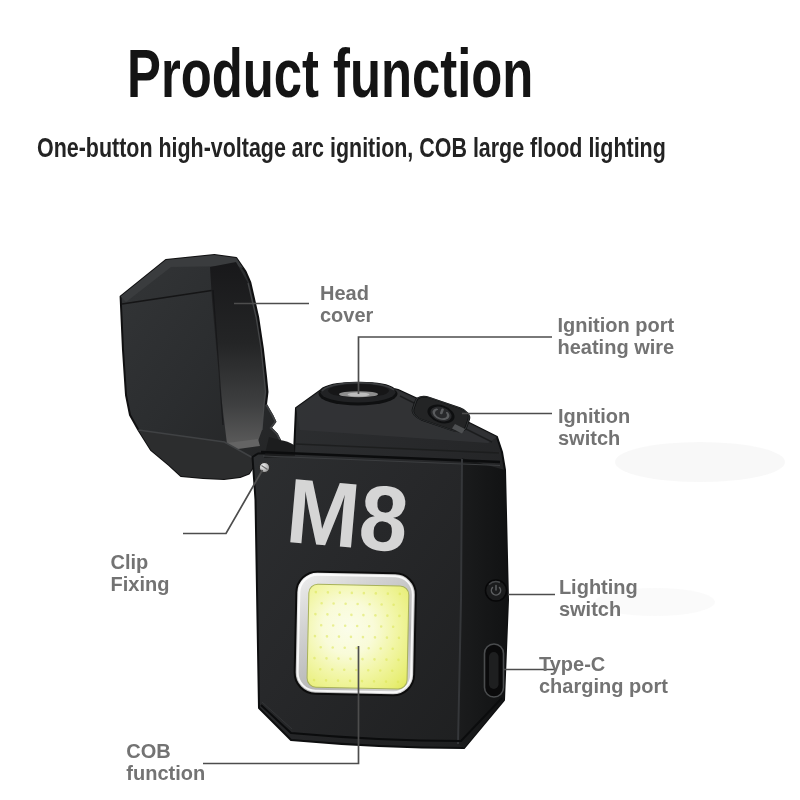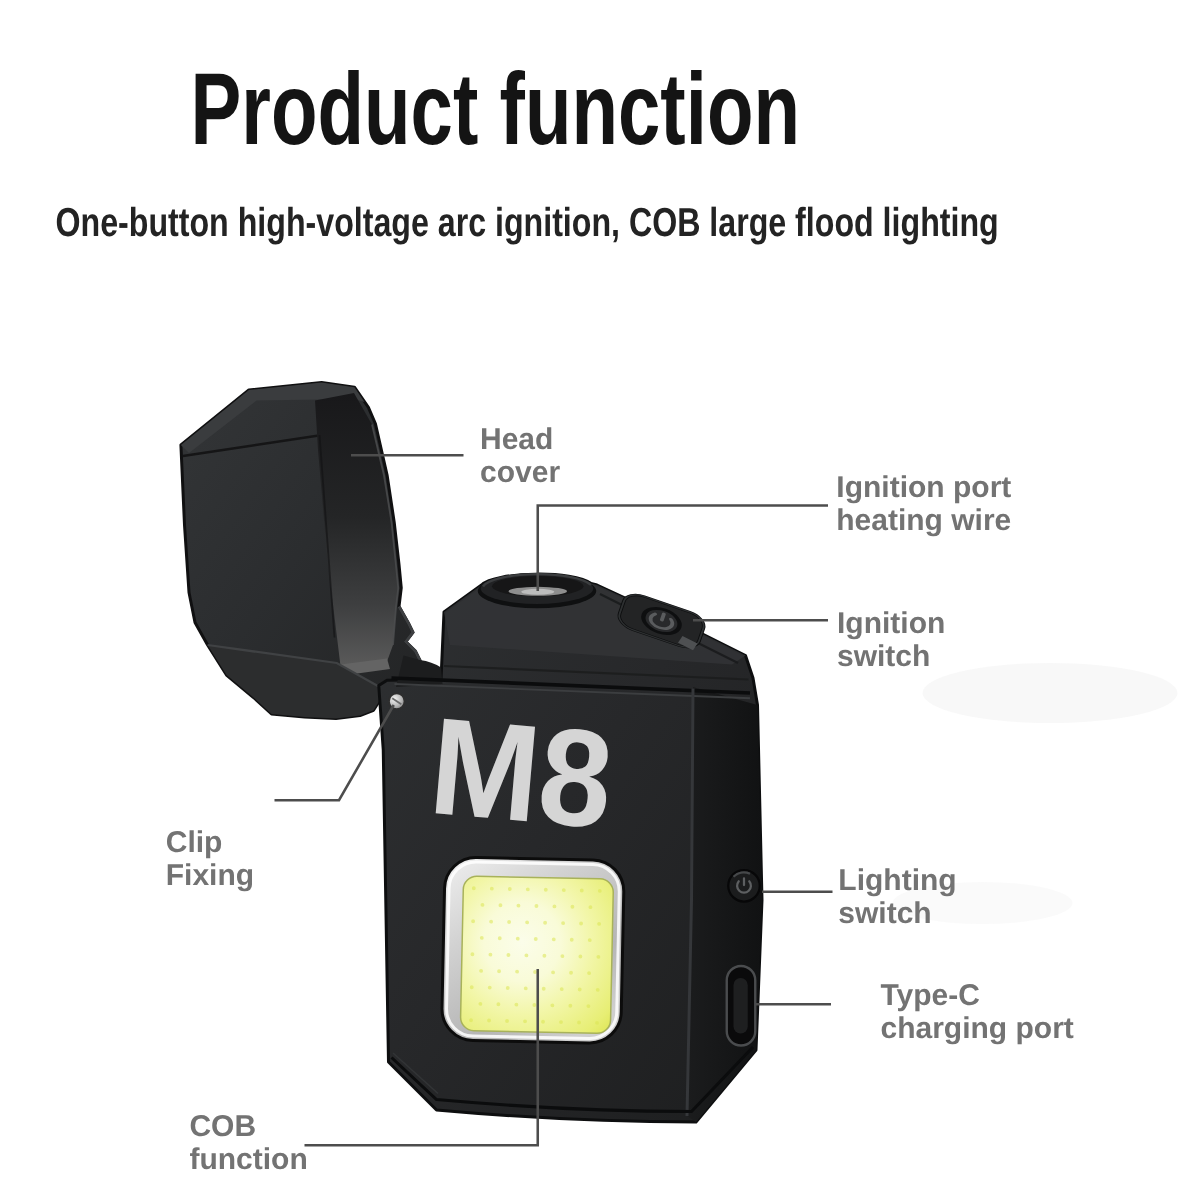--- a/index.html
+++ b/index.html
@@ -235,16 +235,16 @@
 <div class="lbl" style="left:320px;top:282px;">Head
 cover</div>
 <div class="lbl" style="left:557.5px;top:314px;text-align:right;">Ignition port
 heating wire</div>
 <div class="lbl" style="left:558px;top:394.3px;margin-top:11px;">Ignition
 switch</div>
 <div class="lbl" style="left:110.5px;top:514.6px;margin-top:36px;">Clip
 Fixing</div>
 <div class="lbl" style="left:558.9px;top:575.6px;">Lighting
 switch</div>
-<div class="lbl" style="left:587px;top:653px;">Type-C
+<div class="lbl" style="left:539px;top:653px;">Type-C
 charging port</div>
 <div class="lbl" style="left:126.3px;top:739.9px;">COB
 function</div>
 
 </body></html>

